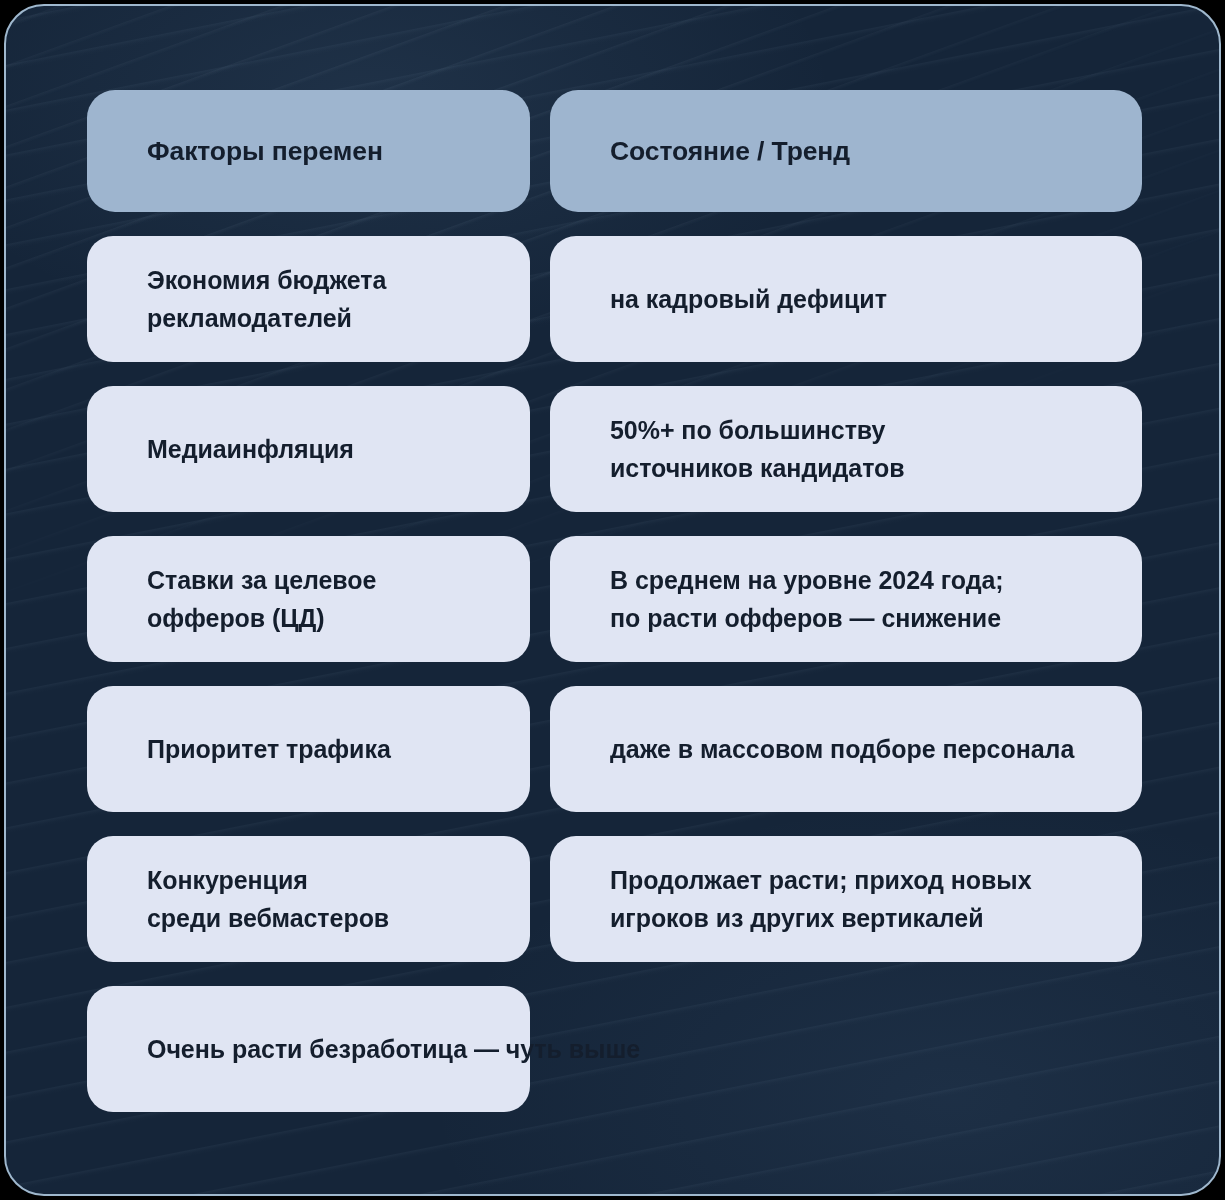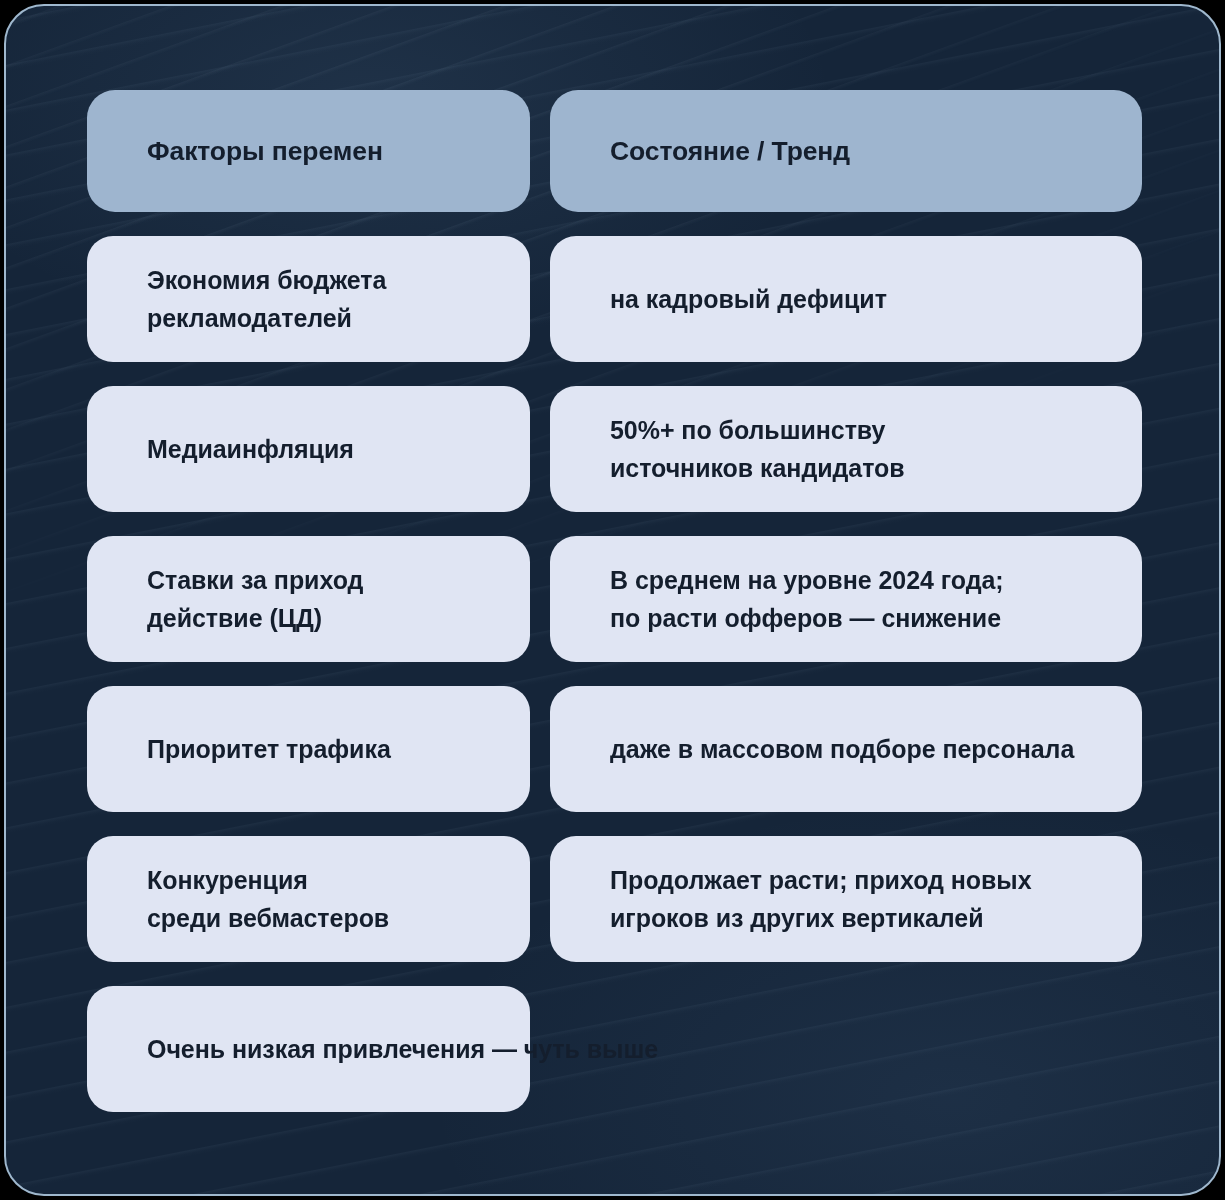--- a/index.html
+++ b/index.html
@@ -162,22 +162,22 @@
     </div>
     <div class="cell body">
       <span>
         <span class="line">50%+ по большинству</span>
         <span class="line">источников кандидатов</span>
       </span>
     </div>
 
     <div class="cell body">
       <span>
-        <span class="line">Ставки за приход</span>
-        <span class="line">действие (ЦД)</span>
+        <span class="line">Ставки за целевое</span>
+        <span class="line">офферов (ЦД)</span>
       </span>
     </div>
     <div class="cell body">
       <span>
         <span class="line">В среднем на уровне 2024 года;</span>
         <span class="line">по расти офферов — снижение</span>
       </span>
     </div>
 
     <div class="cell body">
@@ -199,18 +199,18 @@
     </div>
     <div class="cell body">
       <span>
         <span class="line">Продолжает расти; приход новых</span>
         <span class="line">игроков из других вертикалей</span>
       </span>
     </div>
 
     <div class="cell body">
       <span>
-        <span class="line">Очень низкая привлечения — чуть выше</span>
+        <span class="line">Очень расти безработица — чуть выше</span>
       </span>
     </div>
 
   </div>
 </div>
 
 </body></html>

